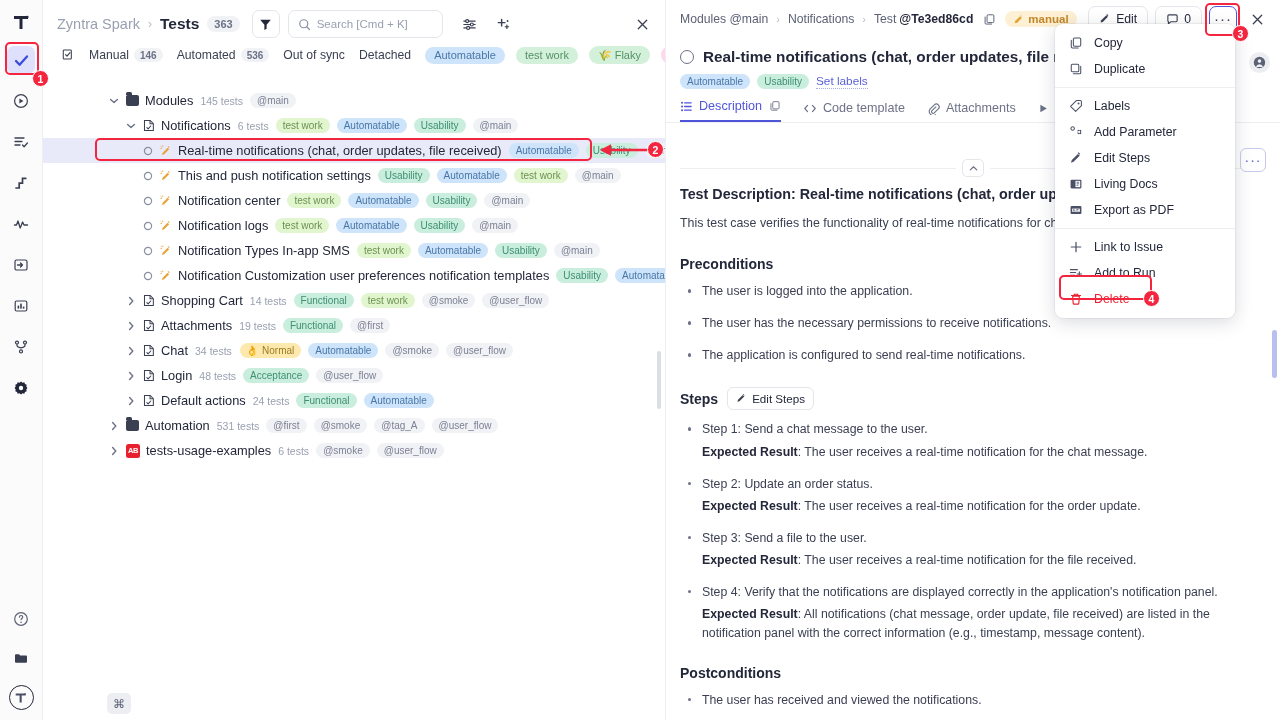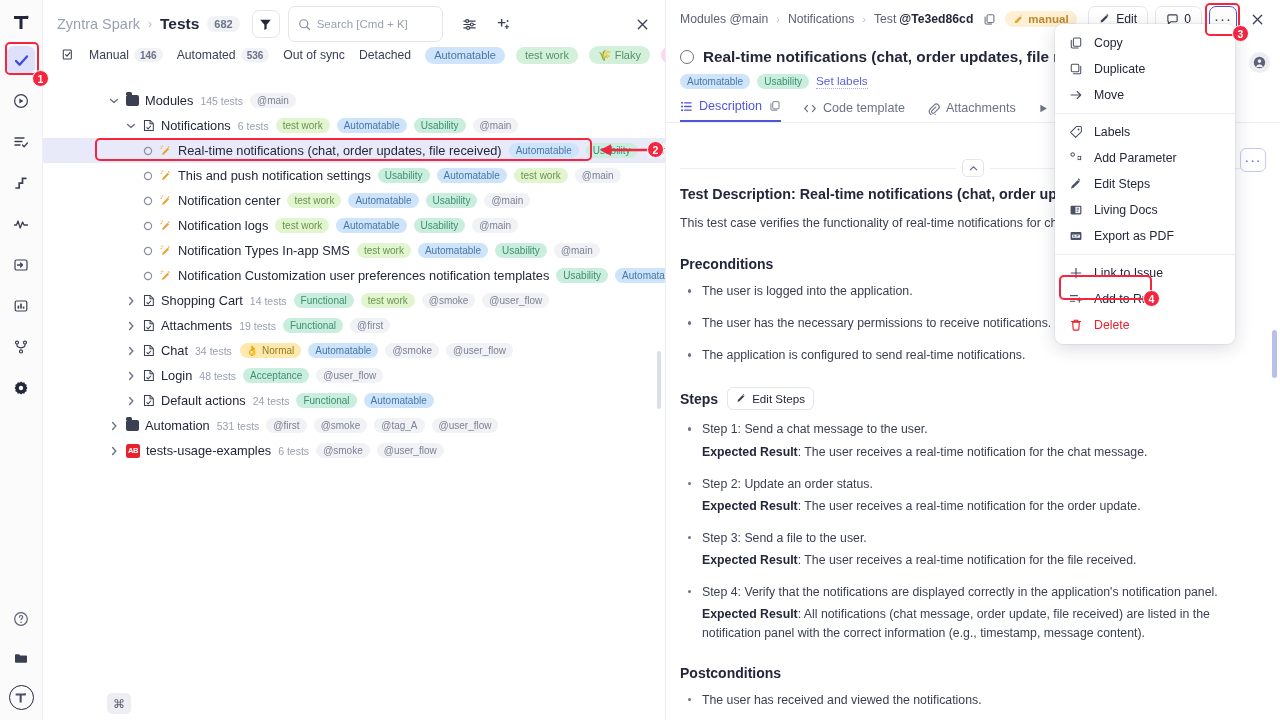--- a/index.html
+++ b/index.html
@@ -60,21 +60,21 @@
     width: 28px; height: 28px; border-radius: 7px; border: 1px solid #e4e6ec;
     background: #fff; display: flex; align-items: center; justify-content: center;
     cursor: pointer; color: #3a3f52;
   }
   .icon-plain {
     width: 26px; height: 26px; border-radius: 6px;
     display: flex; align-items: center; justify-content: center;
     cursor: pointer; color: #555b6e;
   }
   .search-box {
-    width: 155px; height: 36px; border: 1px solid #e4e6ec; border-radius: 7px;
+    width: 155px; height: 28px; border: 1px solid #e4e6ec; border-radius: 7px;
     display: flex; align-items: center; gap: 6px; padding: 0 9px; background: #fff;
   }
   .search-box input {
     border: none; outline: none; font-size: 11.5px; color: #23273a;
     font-family: "Liberation Sans", sans-serif; width: 115px; background: transparent;
   }
   .search-box input::placeholder { color: #9aa0b1; }
 
   
   .filterrow {
@@ -310,21 +310,21 @@
           </svg>
       </div>
     </div>
   </div>
 
   <div class="leftpanel">
     <div class="topbar">
       <span class="crumb-dim">Zyntra Spark</span>
       <span class="crumb-sep">›</span>
       <span class="crumb-strong">Tests</span>
-      <span class="count-pill">682</span>
+      <span class="count-pill">363</span>
 
       <div class="icon-btn" style="margin-left:4px">
         <span>
           <svg width="13" height="13" viewBox="0 0 14 14">
               <path d="M1.3 2h11.4L8.2 7.3v4.3l-2.4 1.3V7.3z" fill="#23273a"></path>
             </svg>
         </span>
       </div>
 
       <div class="search-box">
@@ -885,28 +885,20 @@
           </div>
           <div class="menu-item">
             <span class="mi-ic">
               <svg width="14" height="14" viewBox="0 0 16 16">
                 <rect x="2.6" y="2.6" width="8.6" height="8.6" rx="1.3" stroke="currentColor" stroke-width="1.2" fill="none"></rect>
                 <path d="M13.4 5v7.2a1.2 1.2 0 01-1.2 1.2H5" stroke="currentColor" stroke-width="1.2" fill="none" stroke-linecap="round"></path>
               </svg>
             </span>
             <span>Duplicate</span>
           </div>
-          <div class="menu-item">
-            <span class="mi-ic">
-              <svg width="14" height="14" viewBox="0 0 16 16">
-                <path d="M2.4 8h11M9.4 4l4 4-4 4" stroke="currentColor" stroke-width="1.3" fill="none" stroke-linecap="round" stroke-linejoin="round"></path>
-              </svg>
-            </span>
-            <span>Move</span>
-          </div>
           <div class="menu-sep"></div>
           <div class="menu-item">
             <span class="mi-ic">
               <svg width="14" height="14" viewBox="0 0 16 16">
                 <path d="M8.4 1.8H13a1.2 1.2 0 011.2 1.2v4.6L7.6 14.2 1.8 8.4z" stroke="currentColor" stroke-width="1.2" fill="none" stroke-linejoin="round"></path>
                 <circle cx="10.9" cy="5.1" r="1.1" fill="currentColor"></circle>
               </svg>
             </span>
             <span>Labels</span>
           </div>

